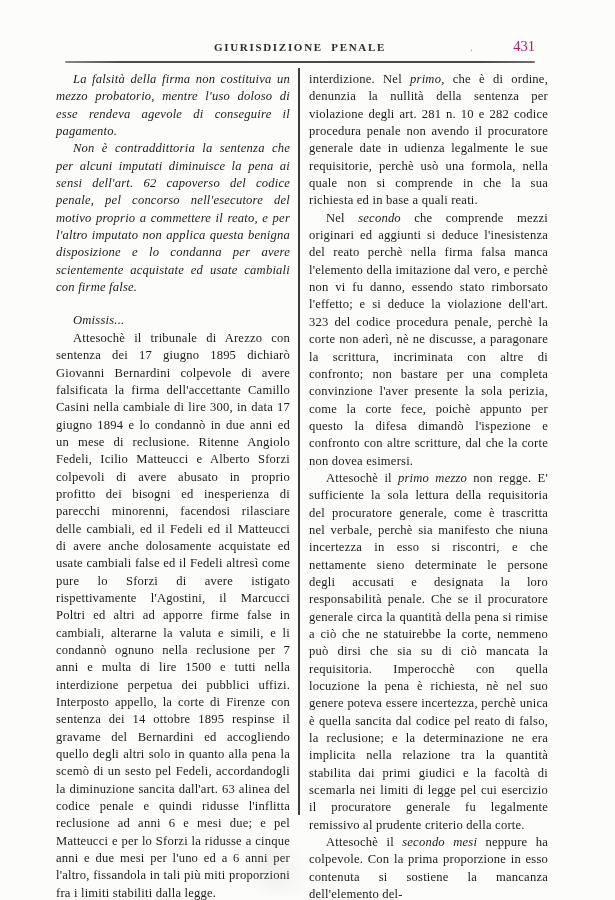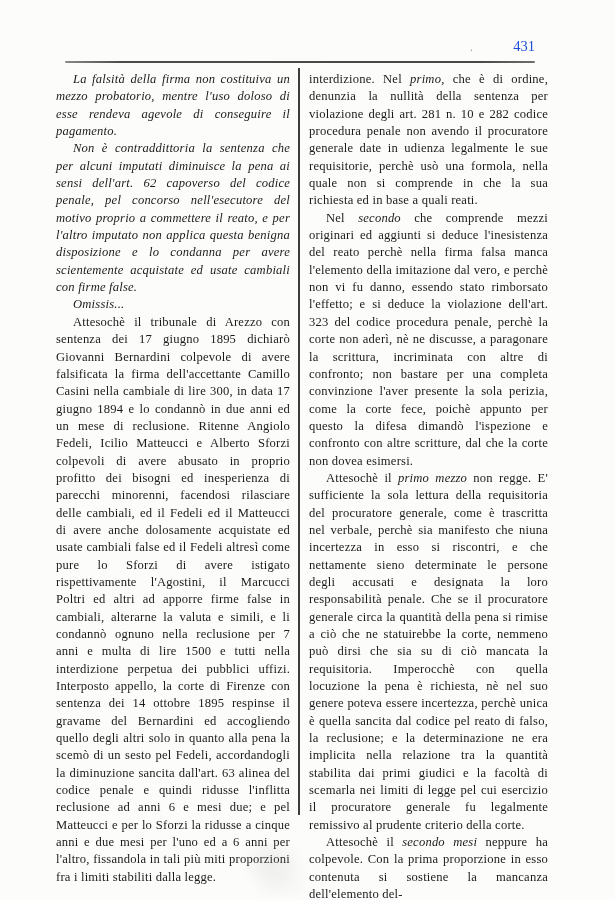--- a/index.html
+++ b/index.html
@@ -42,21 +42,21 @@
     right: 62px;
     top: 2px;
     font-size: 12px;
     color: #9a9a9a;
   }
   .page-number {
     position: absolute;
     right: 0;
     top: 0;
     font-size: 14.5px;
-    color: #1d4ed8;
+    color: #be185d;
   }
   .header-rule {
     position: absolute;
     top: 61px;
     left: 65px;
     width: 470px;
     height: 2px;
     background: linear-gradient(to right, #8a8a8a, #4c4c4c 12%, #474747 88%, #6f6f6f);
     border-radius: 1px;
   }
@@ -79,21 +79,21 @@
     color: #1b1b1b;
   }
   .col-left  { left: 56px;  width: 234px; }
   .col-right { left: 309px; width: 239px; }
   .col p {
     margin: 0;
     text-indent: 17px;
   }
   .col p.no-indent   { text-indent: 0; }
   .col p.italic      { font-style: italic; }
-  .col p.space-before{ }
+  .col p.space-before{ margin-top: 16px; }
   .col i { font-style: italic; }
   
   .faint-stamp {
     position: absolute;
     left: 246px;
     top: 843px;
     width: 60px;
     height: 52px;
     background:
       radial-gradient(circle at 40% 35%, rgba(150,150,150,0.22), rgba(150,150,150,0) 60%),
@@ -101,20 +101,21 @@
     filter: blur(2px);
     opacity: 0.55;
   }
 </style>
 </head>
 <body>
 
 <div class="page">
 
   <div class="header-row">
+    <span class="running-title">GIURISDIZIONE PENALE</span>
     <span class="header-dot">.</span>
     <span class="page-number">431</span>
   </div>
 
   <div class="header-rule"></div>
 
   <div class="column-divider"></div>
 
   <div class="col col-left">
       <p class="italic"><span>La falsità della firma non costituiva un mezzo probatorio, mentre l'uso doloso di esse rendeva agevole di conseguire il pagamento.</span></p>

